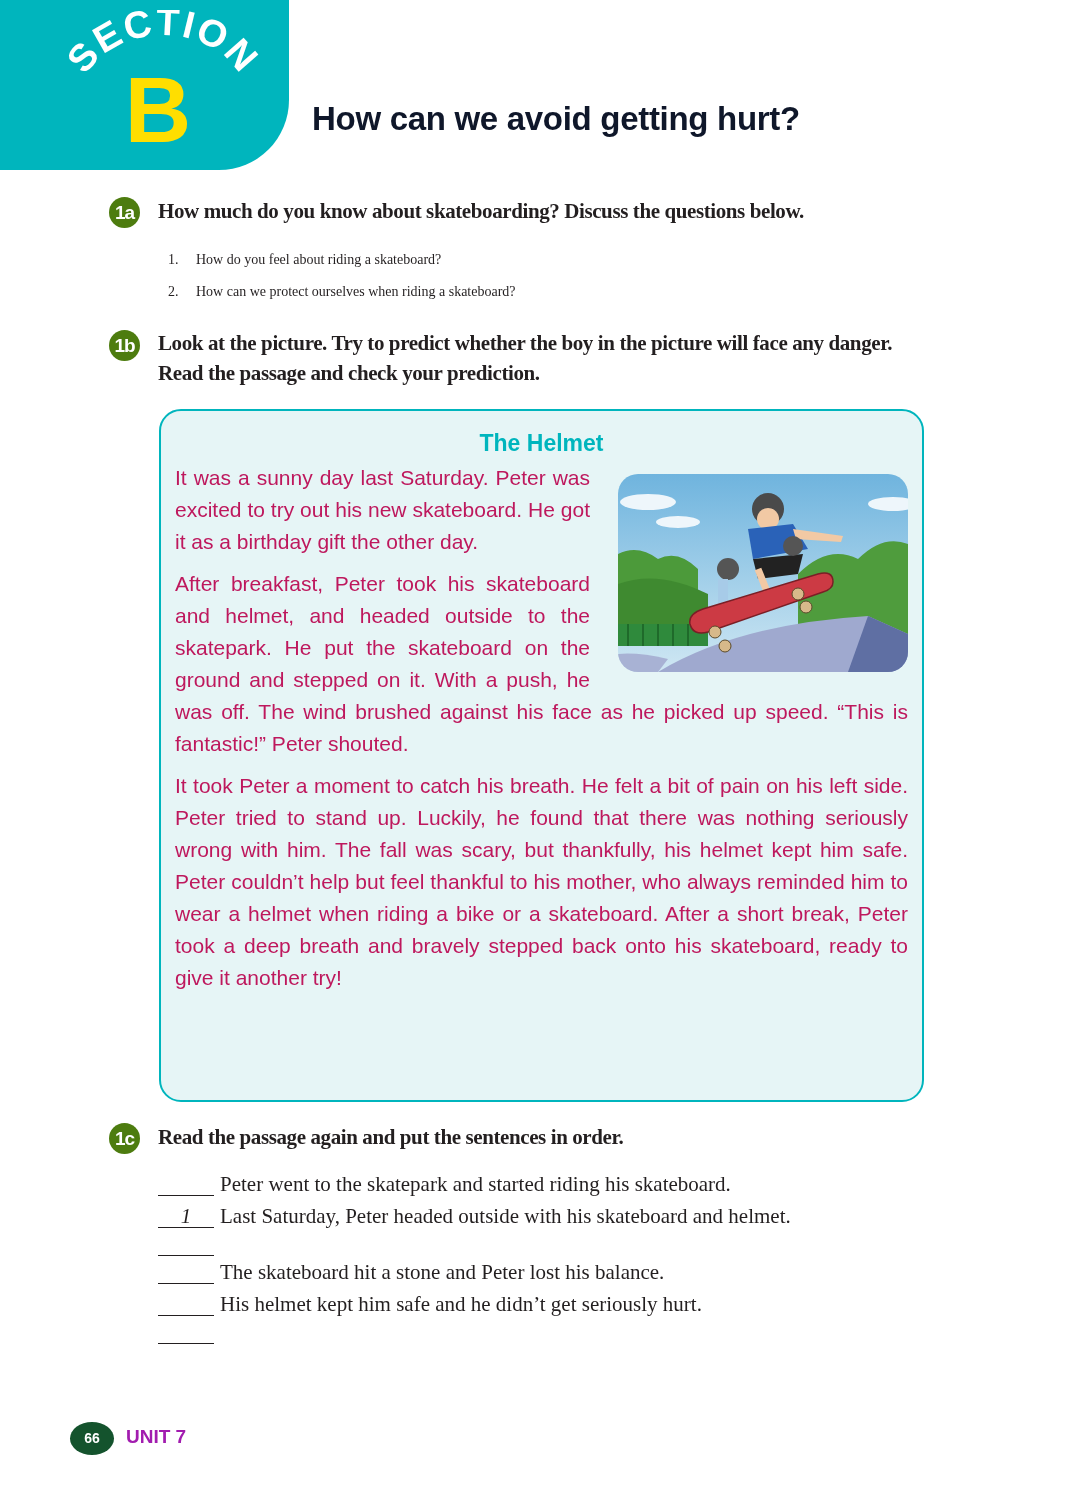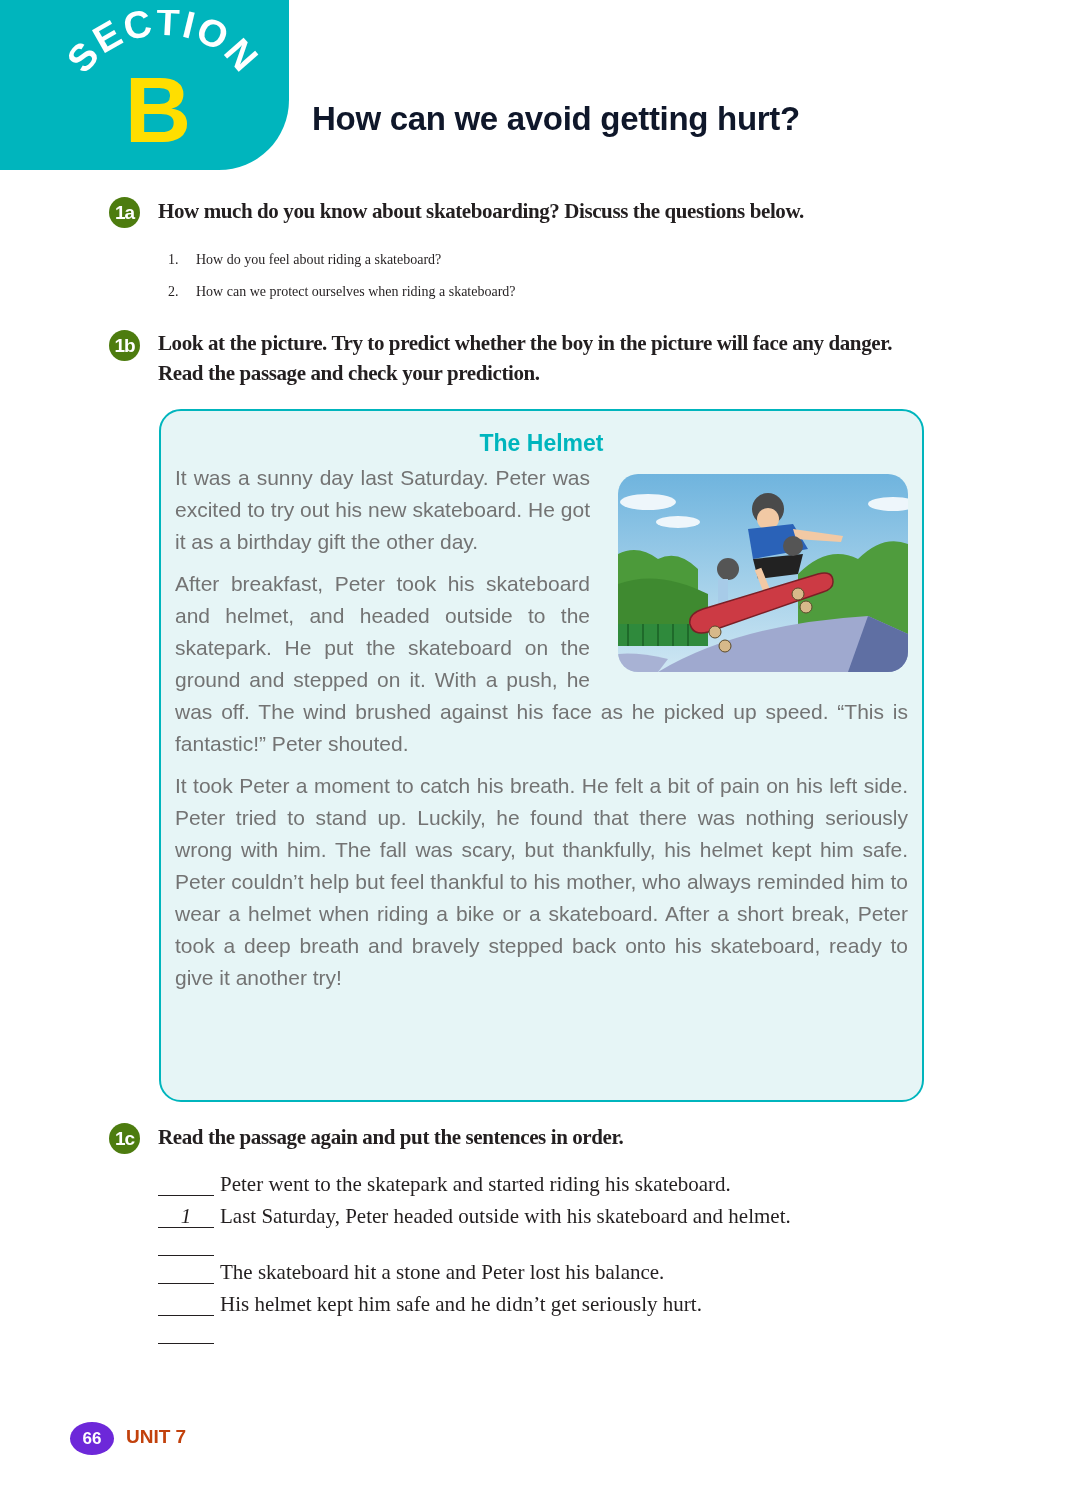--- a/index.html
+++ b/index.html
@@ -41,45 +41,45 @@
   .passage-box {
     position: absolute; left: 159px; top: 409px; width: 765px; height: 693px;
     background: #e6f5f6; border: 2px solid #00b5bd; border-radius: 22px;
   }
   .passage-title {
     position: absolute; left: 0; top: 430px; width: 1083px; text-align: center;
     font-family: "Liberation Sans", sans-serif; font-weight: bold; font-size: 23px; color: #00b5bd;
   }
   .passage {
     position: absolute; left: 175px; top: 462px; width: 733px;
-    font-family: "Liberation Sans", sans-serif; font-size: 21px; line-height: 32px; color: #737373;
+    font-family: "Liberation Sans", sans-serif; font-size: 21px; line-height: 32px; color: #be185d;
     text-align: justify;
   }
   .passage p { margin-bottom: 10px; }
   .pic-float {
     float: right; width: 290px; height: 198px; margin: 12px 0 10px 28px;
     border-radius: 20px; overflow: hidden;
   }
   .pic-float svg { width: 290px; height: 198px; display: block; }
 
   .order-list { position: absolute; left: 158px; top: 1168px; font-size: 21px; line-height: 32px; }
   .order-row { display: flex; align-items: center; }
   .blank {
     display: inline-block; width: 56px; border-bottom: 1.5px solid #231f20; height: 24px;
     text-align: center; font-style: italic; margin-right: 6px; line-height: 24px;
   }
 
   .footer-page {
     position: absolute; left: 70px; top: 1422px; width: 44px; height: 33px; border-radius: 50%;
-    background: #6d28d9; color: #fff; font-family: "Liberation Sans", sans-serif; font-weight: bold;
-    font-size: 17px; line-height: 33px; text-align: center;
+    background: #14532d; color: #fff; font-family: "Liberation Sans", sans-serif; font-weight: bold;
+    font-size: 14px; line-height: 33px; text-align: center;
   }
   .footer-unit {
     position: absolute; left: 126px; top: 1426px; font-family: "Liberation Sans", sans-serif;
-    font-weight: bold; font-size: 19px; color: #c2410c;
+    font-weight: bold; font-size: 19px; color: #a21caf;
   }
 </style>
 </head>
 <body>
 
 <div class="section-tab">
   <div class="section-word">
     <svg viewBox="0 0 200 110">
       <defs>
         <path id="arc" d="M 18 95 A 85 70 0 0 1 188 95" fill="none"></path>

